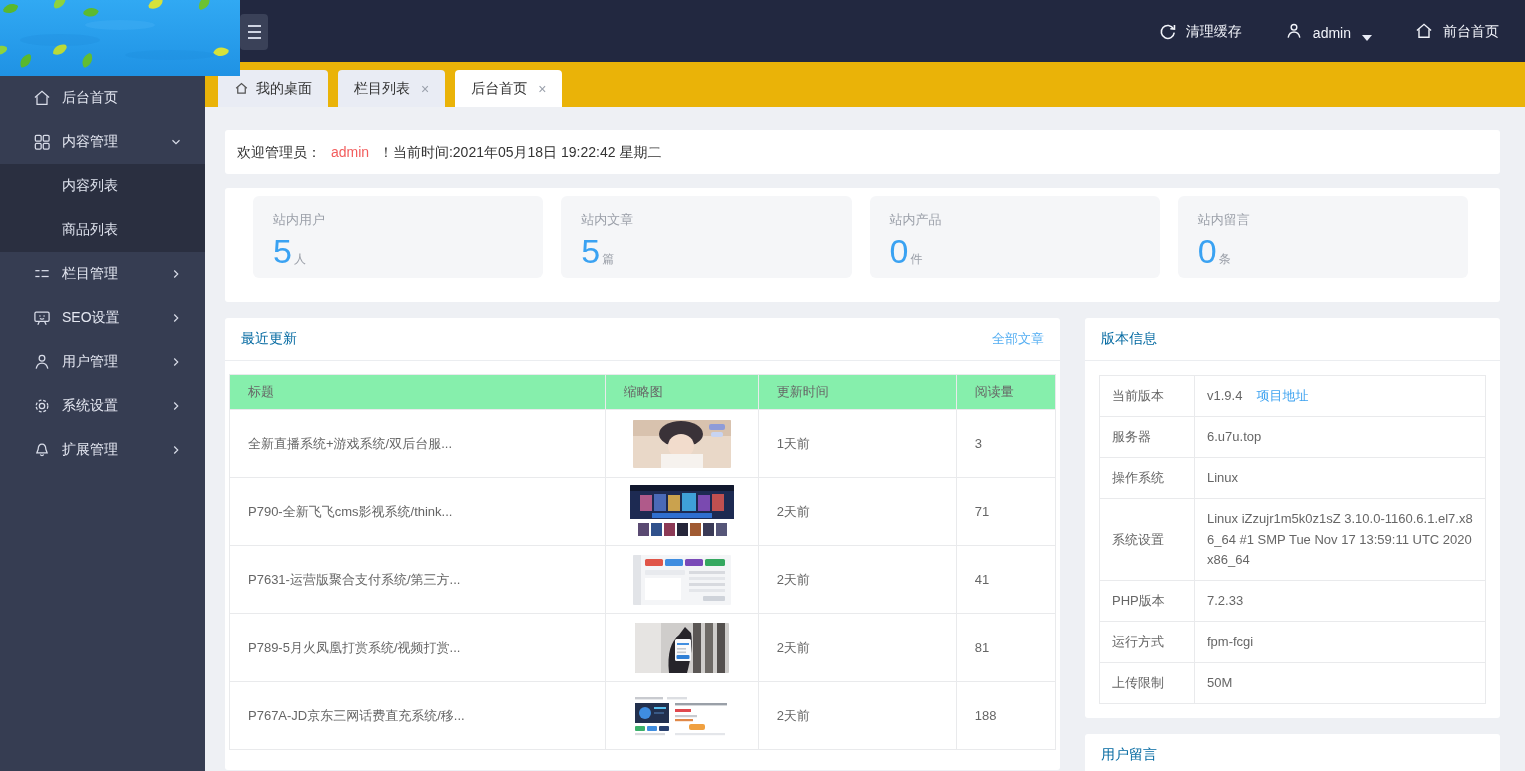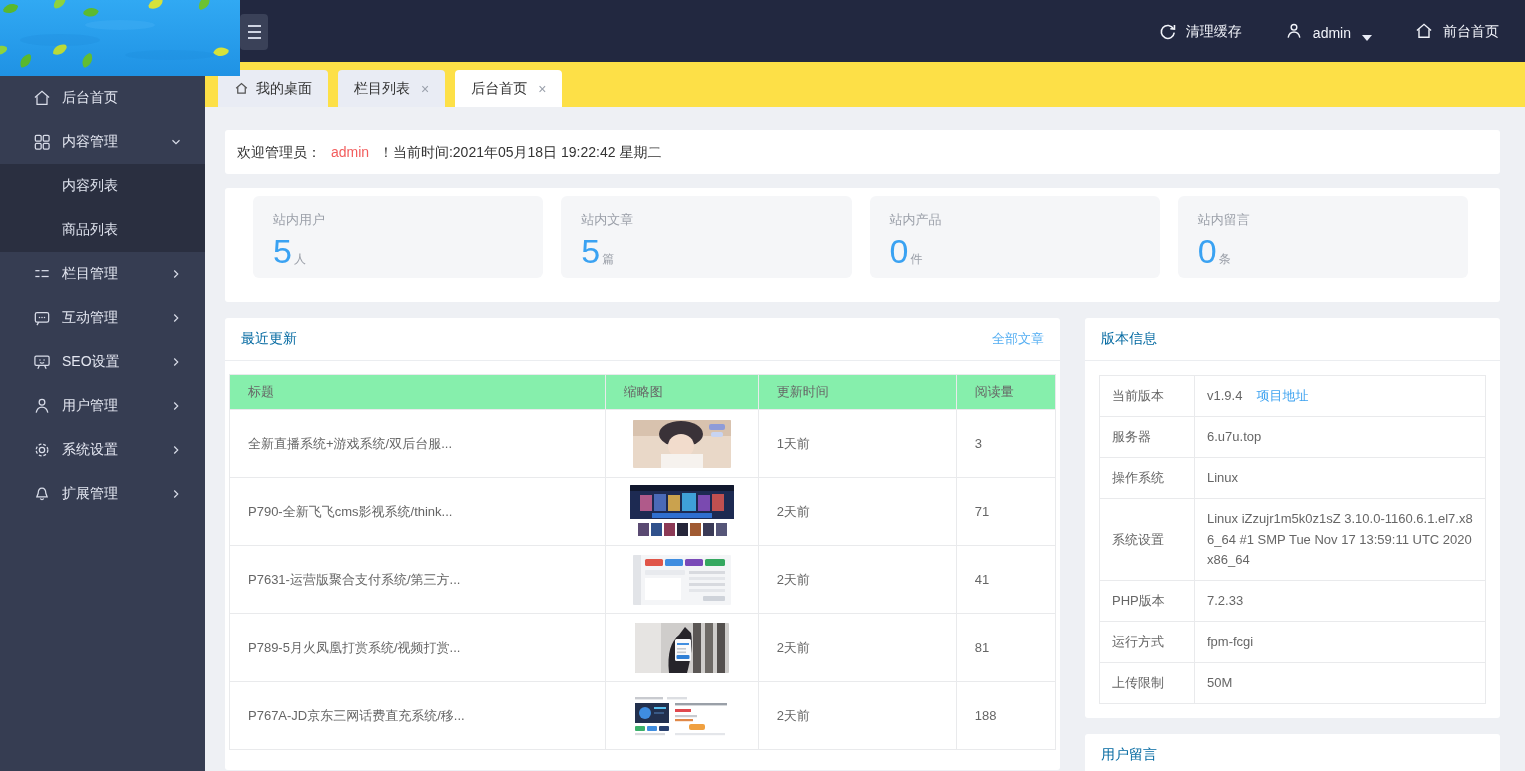--- a/index.html
+++ b/index.html
@@ -25,21 +25,21 @@
   
   .sidebar { position:absolute; left:0; top:76px; width:205px; height:695px; background:#363d52; z-index:5; }
   .menu-item { height:44px; display:flex; align-items:center; color:#e4e7f1; font-size:14px; cursor:pointer; position:relative; }
   .menu-item .mi-icon { width:22px; height:22px; margin-left:31px; margin-right:9px; display:flex; align-items:center; justify-content:center; }
   .menu-item svg { stroke:#d9dde9; }
   .menu-item .chev { position:absolute; right:22px; top:50%; transform:translateY(-50%); display:flex; }
   .submenu { background:#2a2f40; }
   .submenu .menu-item { padding-left:62px; color:#dfe3ee; }
 
   
-  .tabbar { position:absolute; left:205px; top:62px; width:1320px; height:45px; background:#fde047;
+  .tabbar { position:absolute; left:205px; top:62px; width:1320px; height:45px; background:#eab308;
     display:flex; align-items:flex-end; padding-left:13px; gap:10px; z-index:6; }
   .tab { height:37px; background:#e9ecf4; border-radius:4px 4px 0 0; display:flex; align-items:center;
     padding:0 16px; font-size:14px; color:#333; gap:7px; cursor:pointer; }
   .tab.active { background:#ffffff; }
   .tab .tclose { color:#9aa0ab; font-size:14px; margin-left:4px; cursor:pointer; line-height:1; }
   .tab svg { stroke:#555; }
 
   
   .content { position:absolute; left:205px; top:107px; width:1320px; height:664px;
     background:#eef0f4; padding:23px 25px 0 20px; overflow:hidden; }
@@ -185,37 +185,20 @@
     <div class="menu-item">
       <span class="mi-icon">
         <svg width="20" height="20" viewBox="0 0 24 24" fill="none" stroke-width="1.5">
           <line x1="4" y1="8" x2="9" y2="8"></line>
             <line x1="11.5" y1="8" x2="20" y2="8"></line>
           <line x1="4" y1="15" x2="9" y2="15"></line>
             <line x1="11.5" y1="15" x2="20" y2="15"></line>
         </svg>
       </span>
       <span>栏目管理</span>
-      <span class="chev">
-        <svg width="14" height="14" viewBox="0 0 24 24" fill="none" stroke="#b7bdcc" stroke-width="2">
-            <polyline points="9,6 15,12 9,18"></polyline>
-          </svg>
-      </span>
-    </div>
-    <div class="menu-item">
-      <span class="mi-icon">
-        <svg width="20" height="20" viewBox="0 0 24 24" fill="none" stroke-width="1.5">
-          <rect x="4" y="5.5" width="16" height="11.5" rx="2"></rect>
-            <path d="M8 17 L6 20.5"></path>
-          <circle cx="9" cy="11.3" r="0.9" fill="#d9dde9" stroke="none"></circle>
-            <circle cx="12" cy="11.3" r="0.9" fill="#d9dde9" stroke="none"></circle>
-            <circle cx="15" cy="11.3" r="0.9" fill="#d9dde9" stroke="none"></circle>
-        </svg>
-      </span>
-      <span>互动管理</span>
       <span class="chev">
         <svg width="14" height="14" viewBox="0 0 24 24" fill="none" stroke="#b7bdcc" stroke-width="2">
             <polyline points="9,6 15,12 9,18"></polyline>
           </svg>
       </span>
     </div>
     <div class="menu-item">
       <span class="mi-icon">
         <svg width="20" height="20" viewBox="0 0 24 24" fill="none" stroke-width="1.5">
           <rect x="3.5" y="5" width="17" height="11" rx="1.5"></rect>

